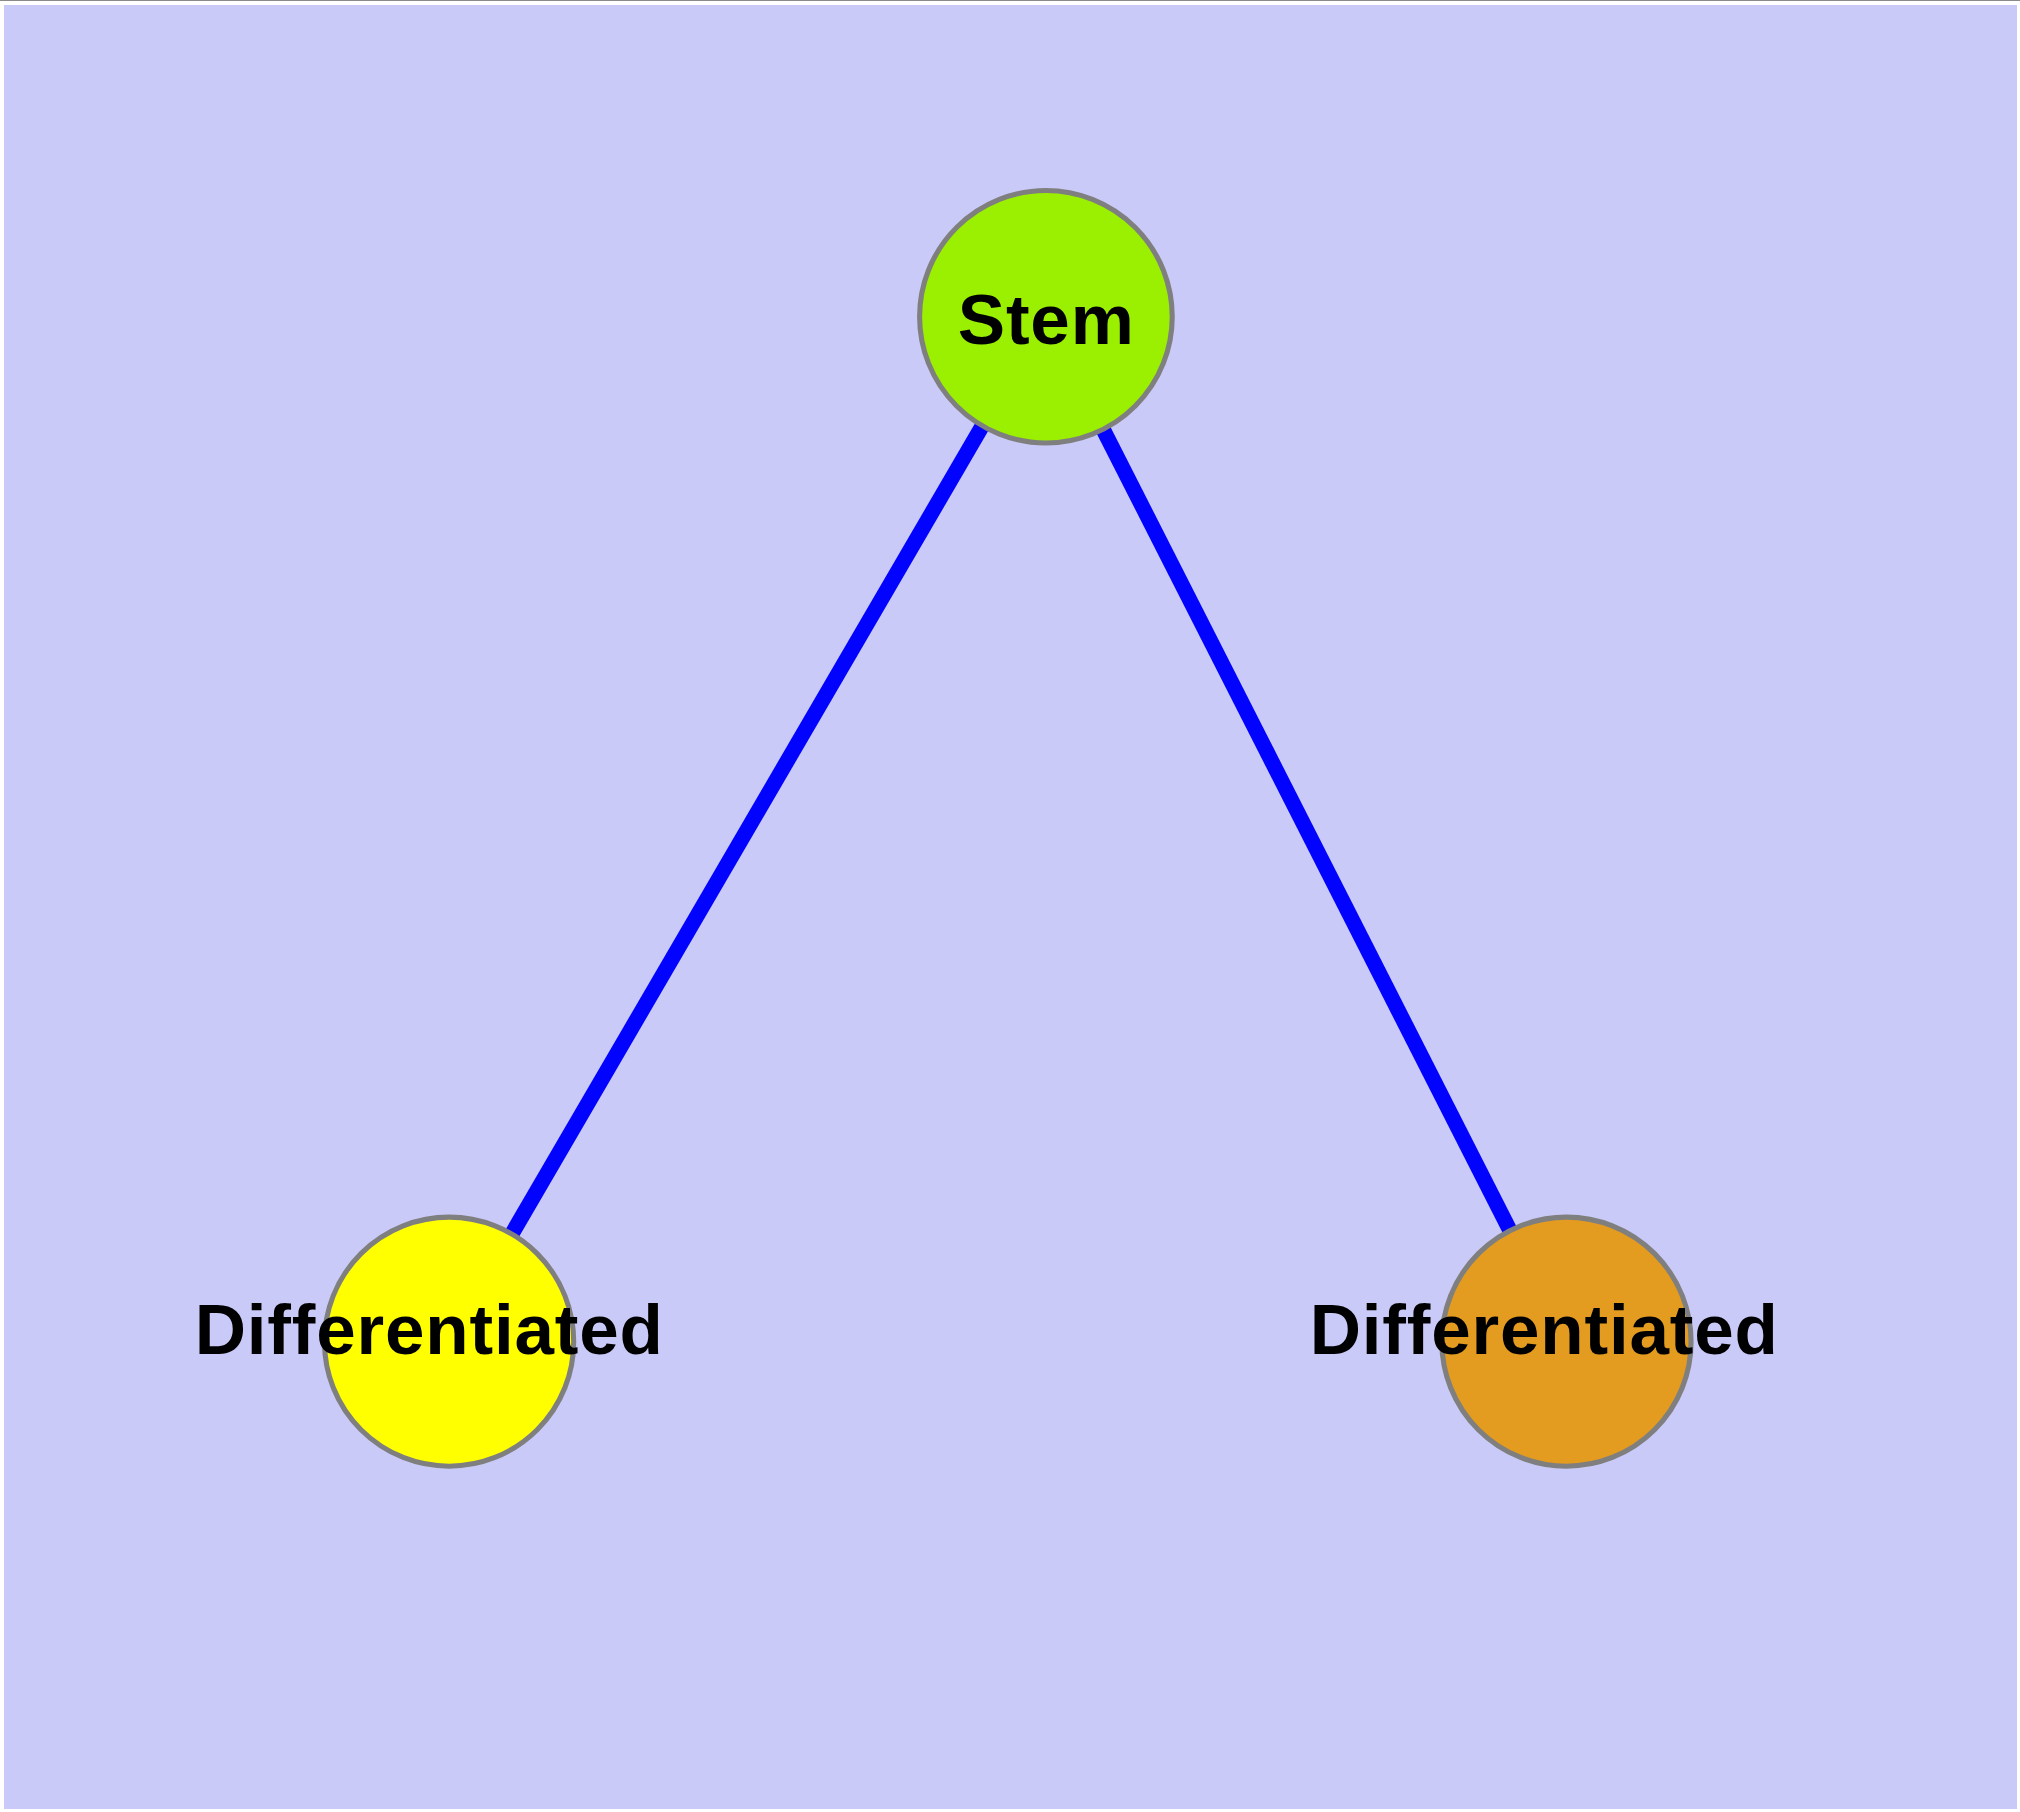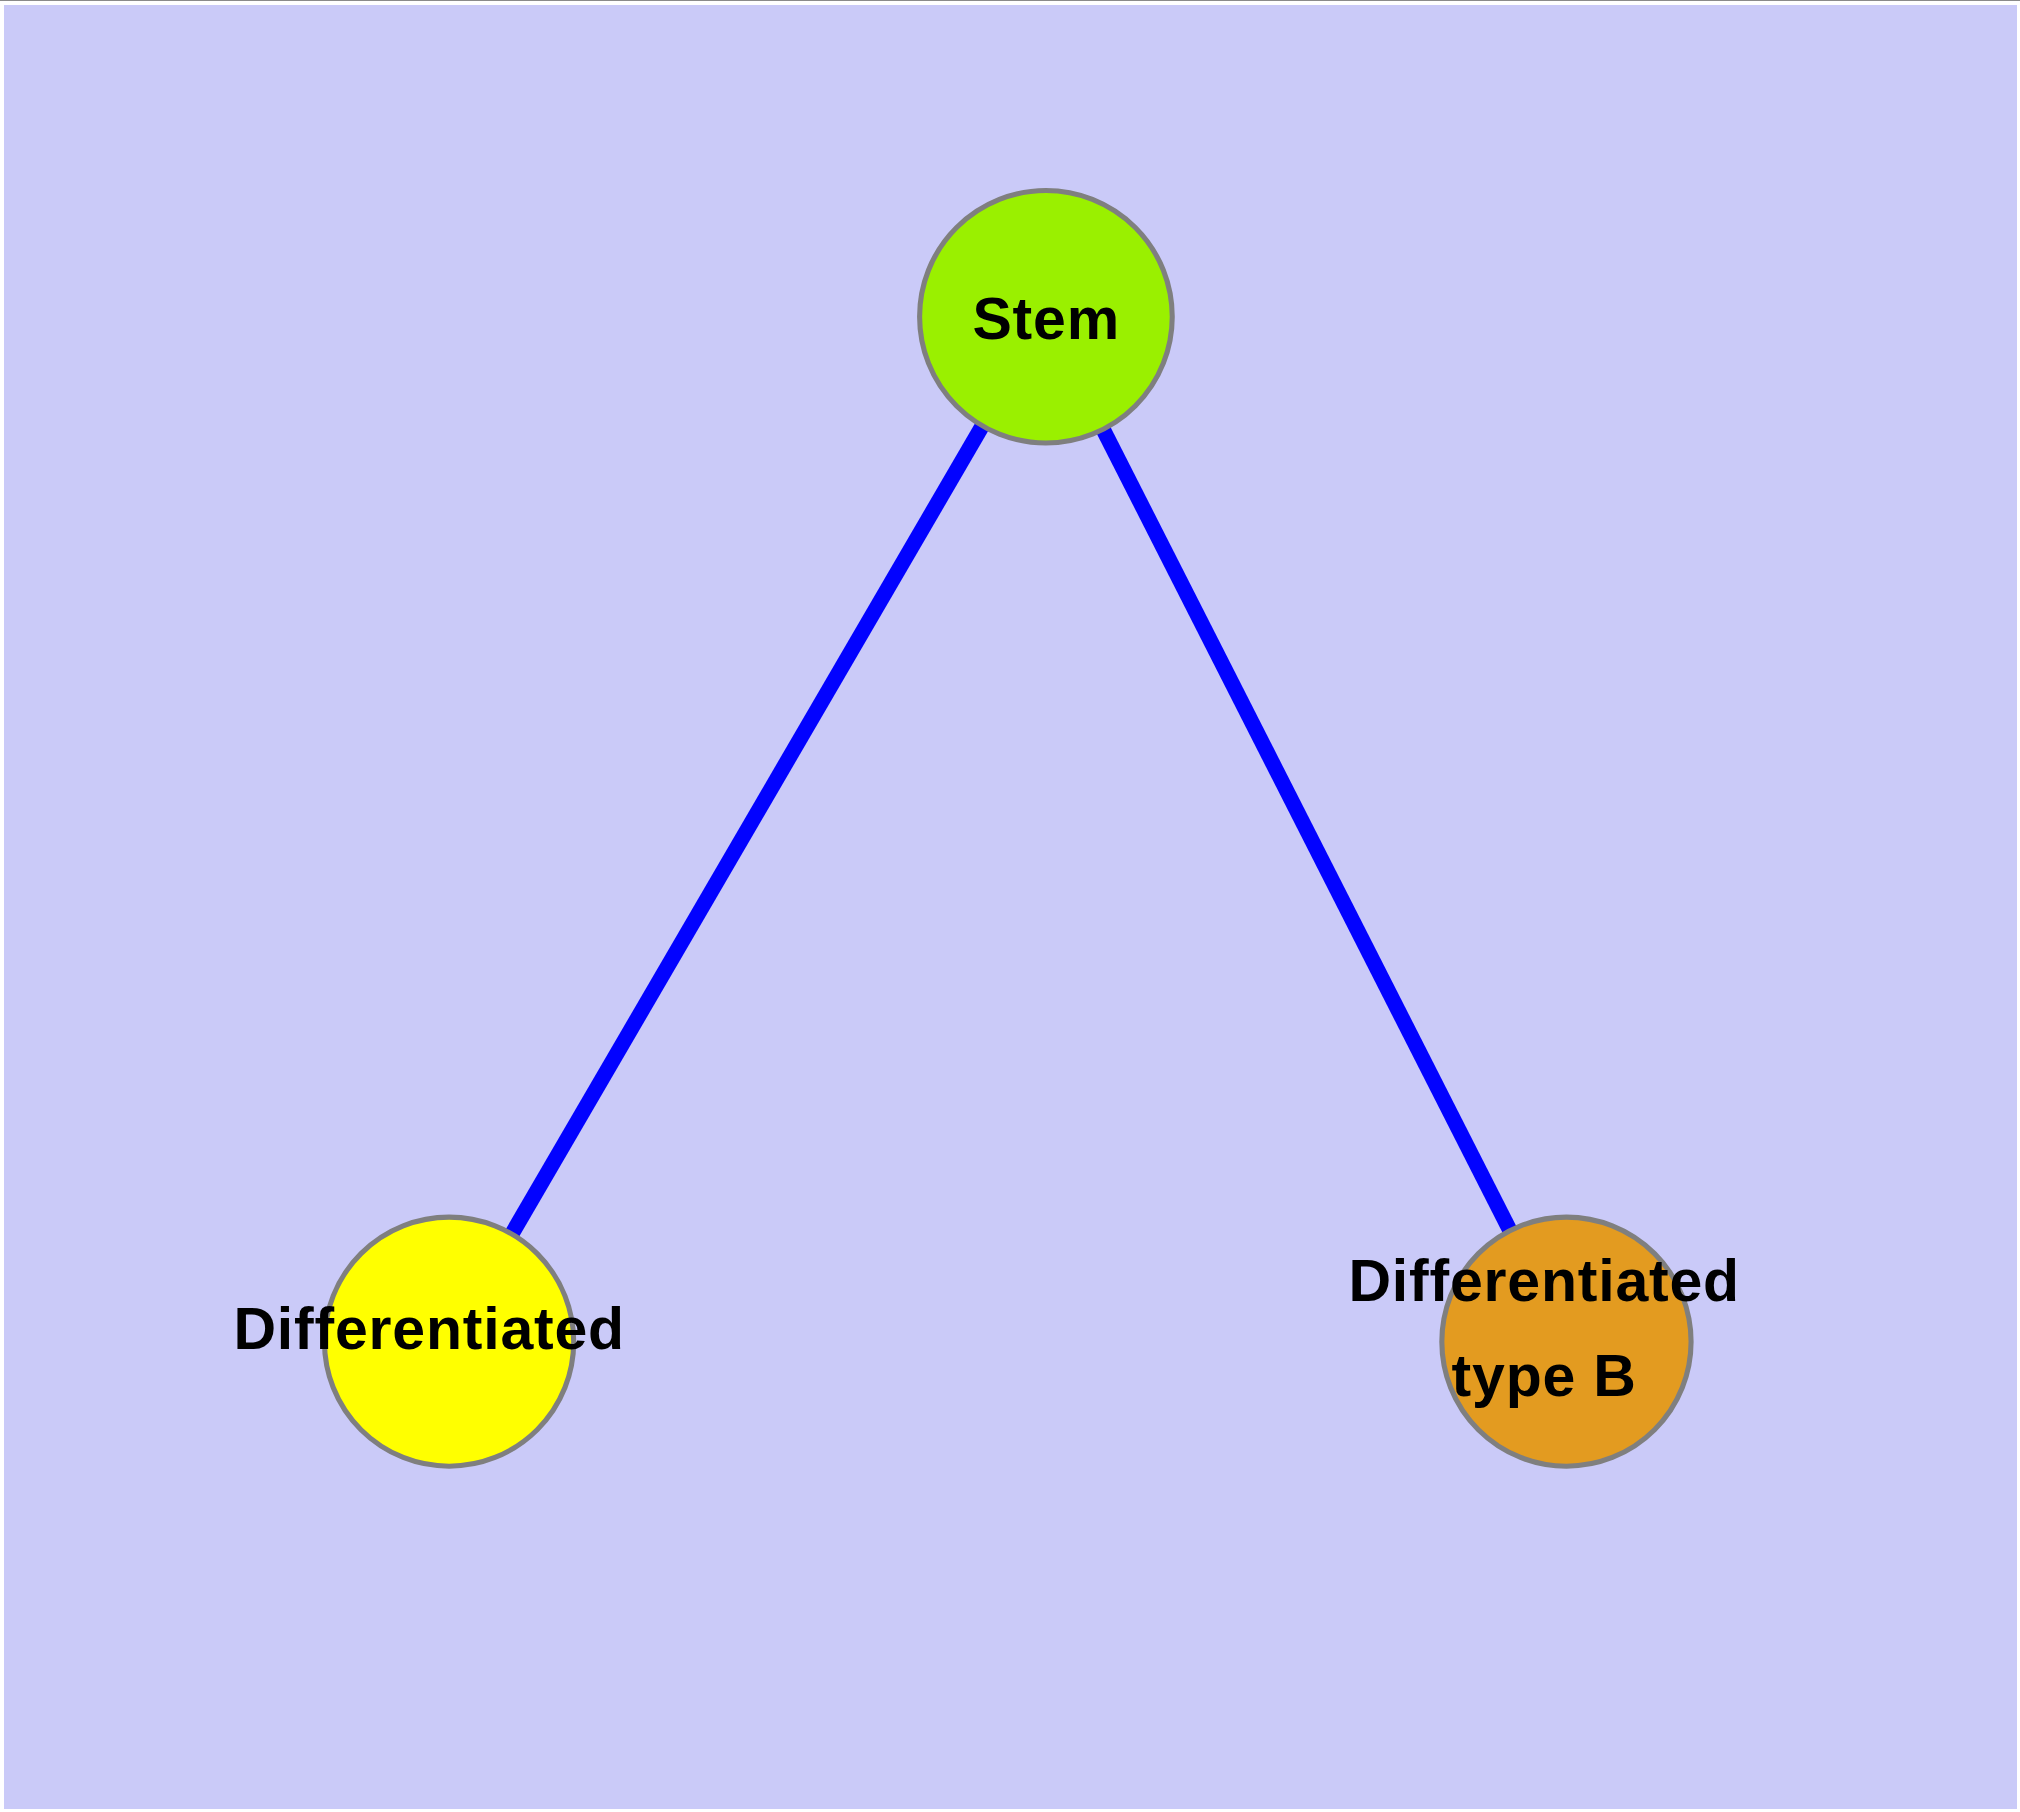--- a/index.html
+++ b/index.html
@@ -38,21 +38,21 @@
   }
   .node-circle {
     stroke: var(--node-border-color, #7f7f7f);
     stroke-width: 6;
   }
   .node-label {
     position: absolute;
     transform: translate(-50%, -50%);
     color: var(--label-color, #000000);
     font-weight: 700;
-    font-size: 59px;
+    font-size: 71px;
     line-height: 95px;
     text-align: center;
     white-space: nowrap;
     letter-spacing: 0.8px;
   }
 </style>
 </head>
 <body style="background: rgb(255, 255, 255);">
 
 <div class="canvas">
@@ -68,17 +68,16 @@
   </svg>
 
   <div class="node-label" style="left:1042px; top:314px;">Stem</div>
 
   <div class="node-label" style="left:425px; top:1324px;">
     <div>Differentiated</div>
   </div>
 
   <div class="node-label" style="left:1540px; top:1324px;">
     <div>Differentiated</div>
-    <div>type B</div>
   </div>
 
 </div>
 
 
 </body></html>

